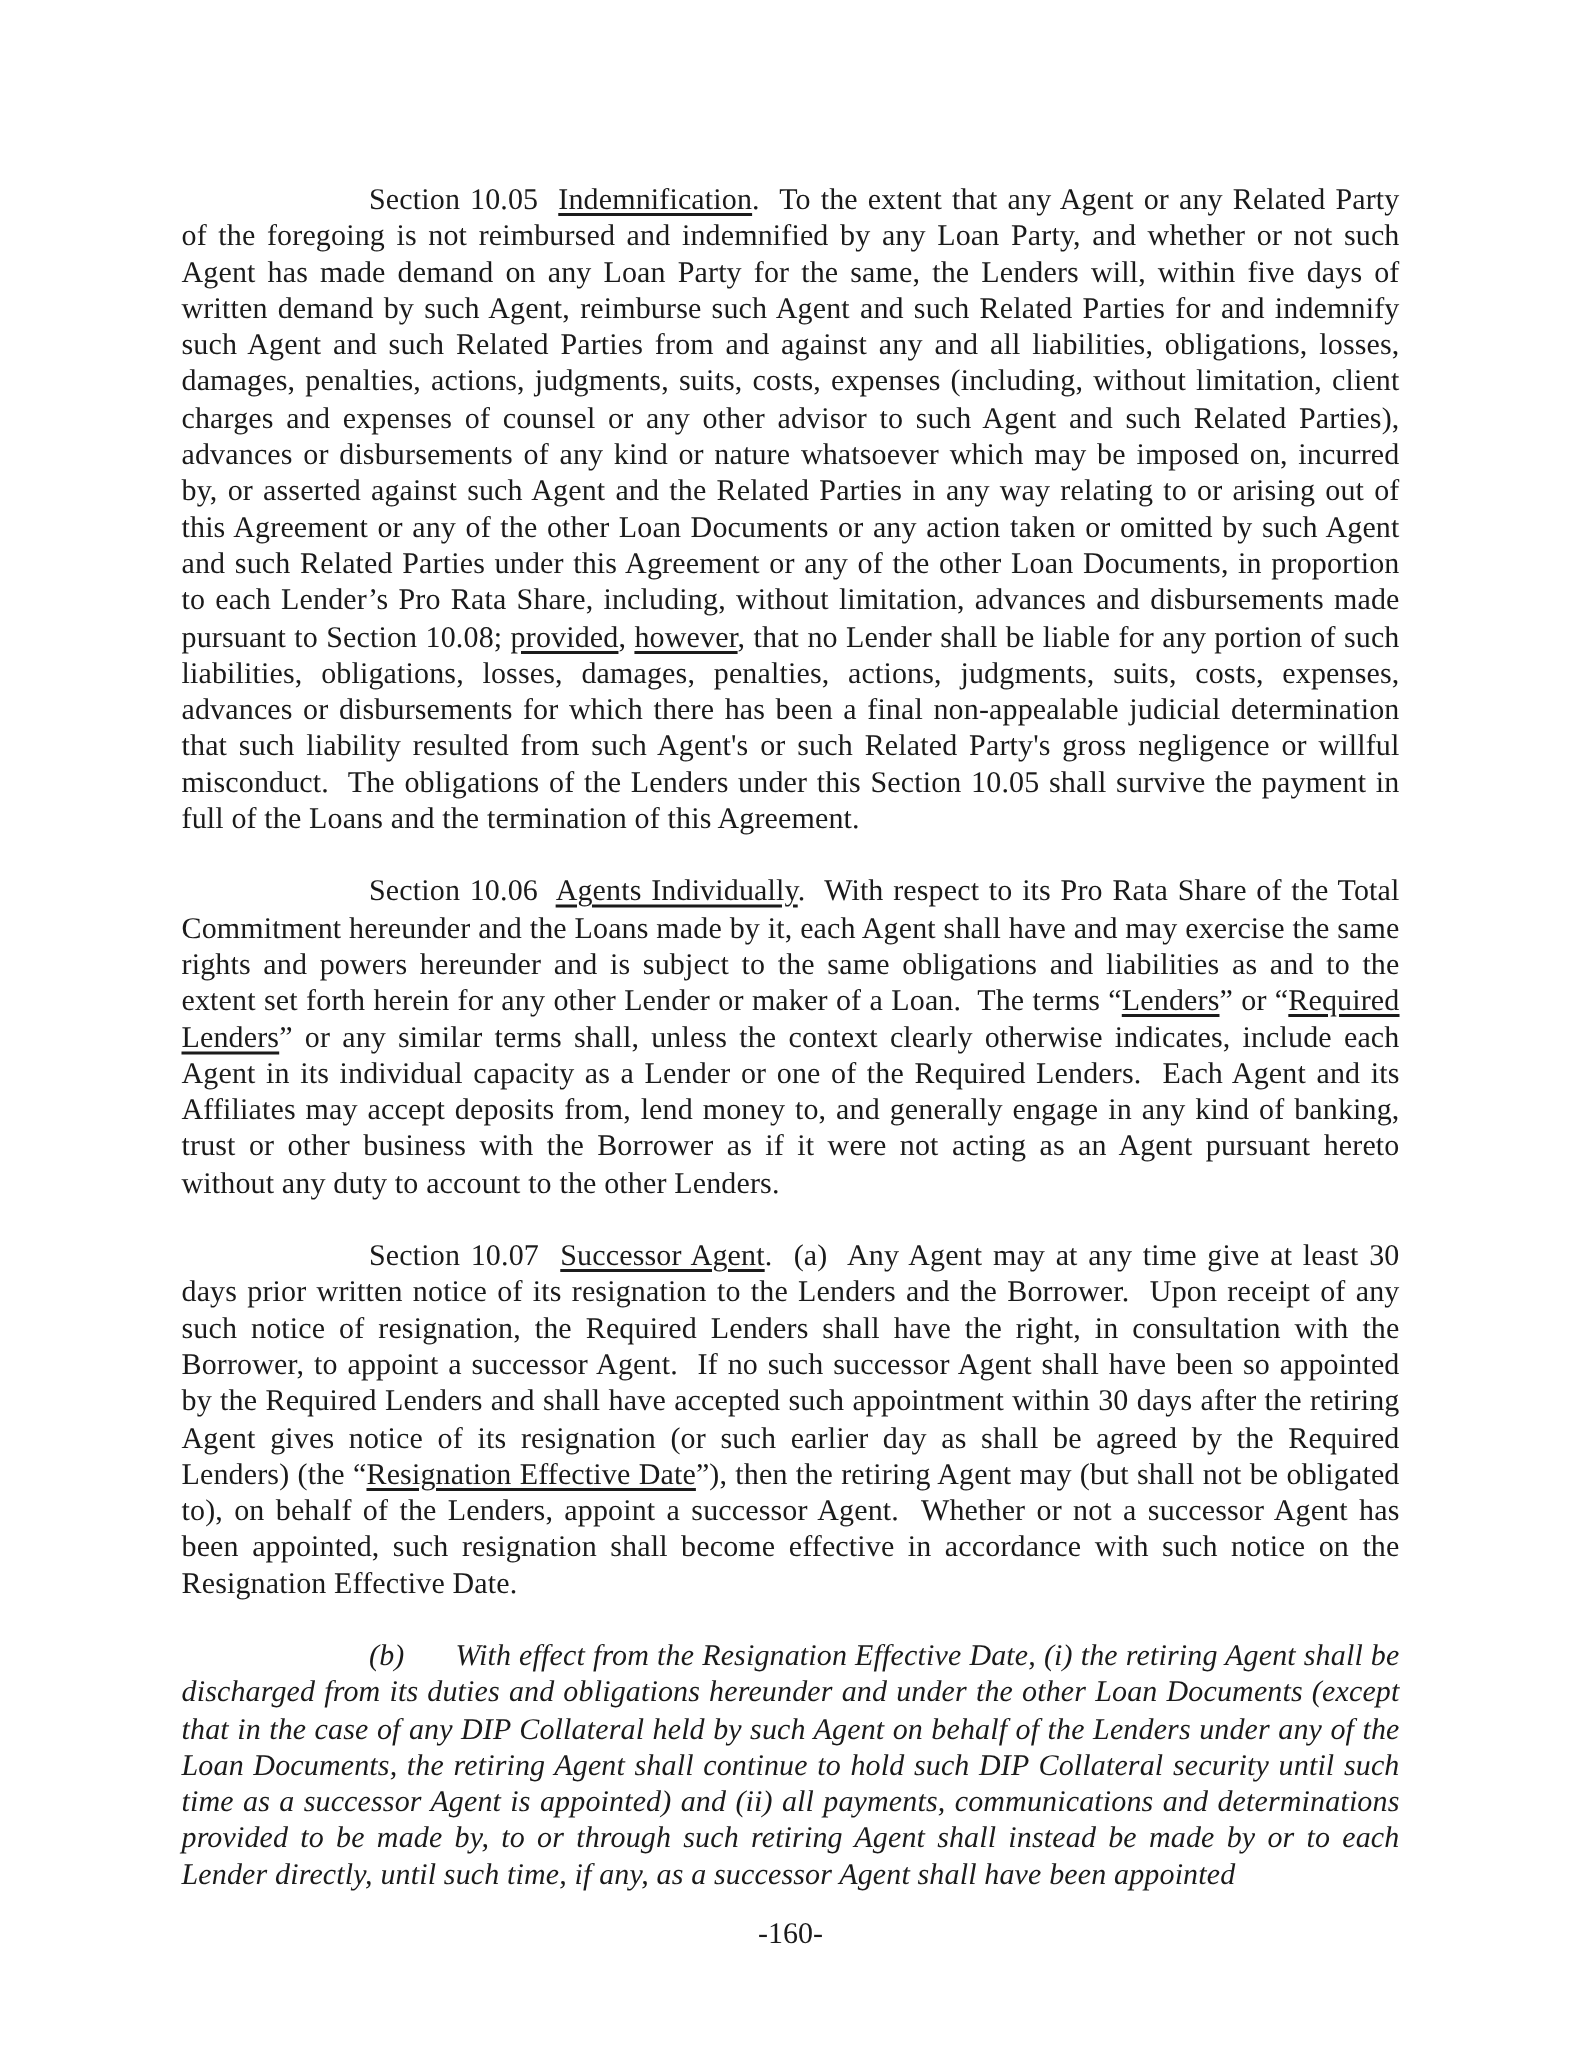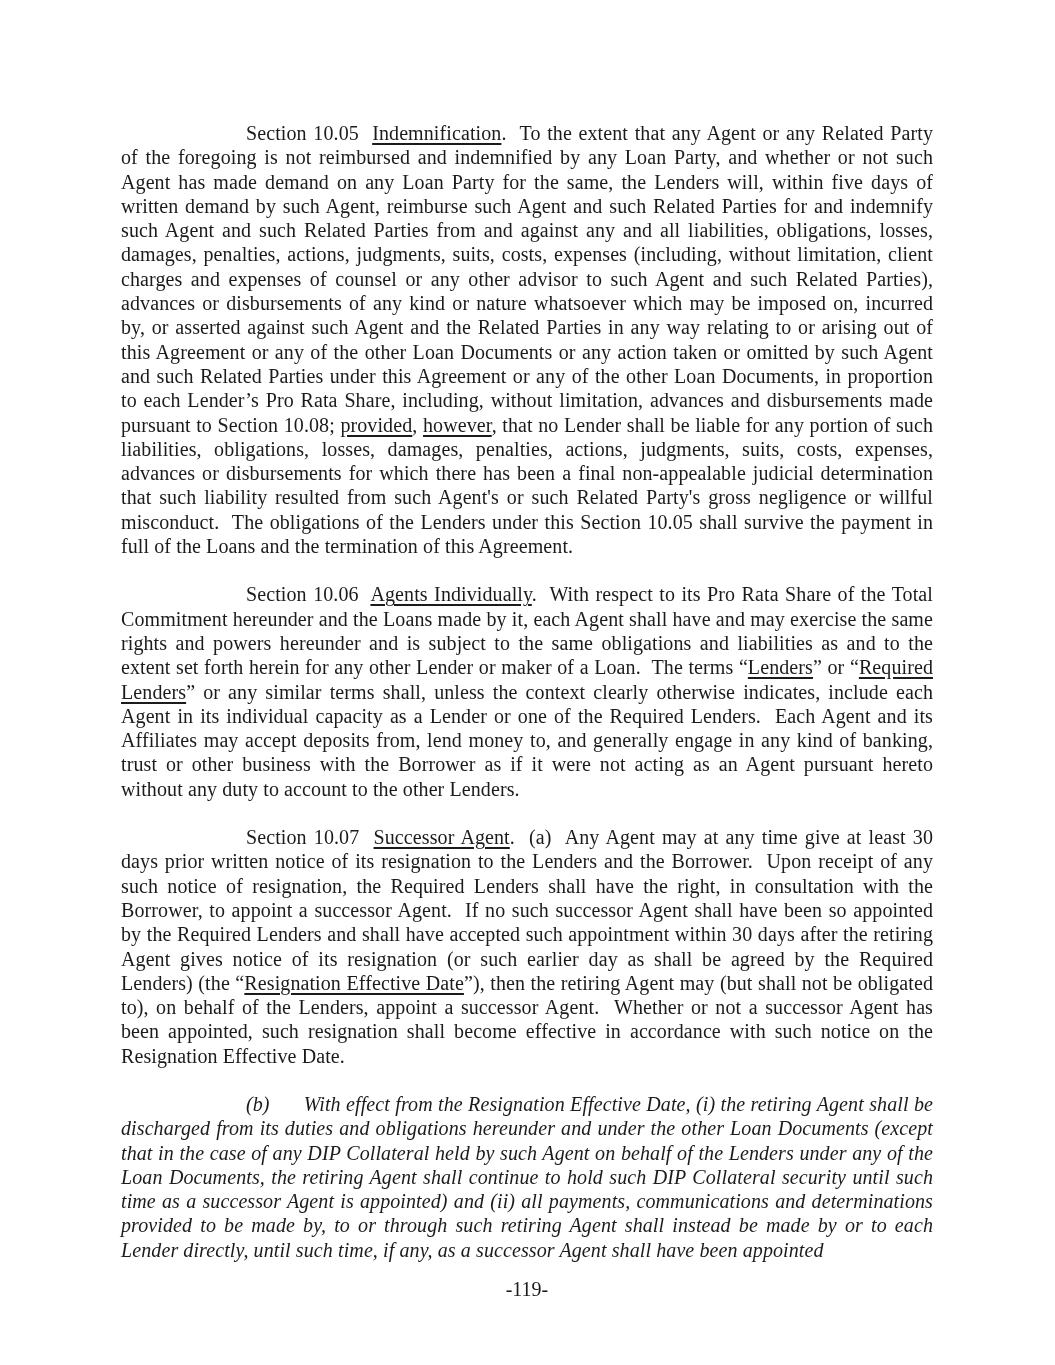--- a/index.html
+++ b/index.html
@@ -55,14 +55,14 @@
 </head>
 <body>
 
 <div class="page">
   <div class="body-text">
     <p class="para"><span>Section 10.05&nbsp; </span><span class="u">Indemnification</span><span>.&nbsp; To the extent that any Agent or any Related Party of the foregoing is not reimbursed and indemnified by any Loan Party, and whether or not such Agent has made demand on any Loan Party for the same, the Lenders will, within five days of written demand by such Agent, reimburse such Agent and such Related Parties for and indemnify such Agent and such Related Parties from and against any and all liabilities, obligations, losses, damages, penalties, actions, judgments, suits, costs, expenses (including, without limitation, client charges and expenses of counsel or any other advisor to such Agent and such Related Parties), advances or disbursements of any kind or nature whatsoever which may be imposed on, incurred by, or asserted against such Agent and the Related Parties in any way relating to or arising out of this Agreement or any of the other Loan Documents or any action taken or omitted by such Agent and such Related Parties under this Agreement or any of the other Loan Documents, in proportion to each Lender’s Pro Rata Share, including, without limitation, advances and disbursements made pursuant to Section 10.08; </span><span class="u">provided</span><span>, </span><span class="u">however</span><span>, that no Lender shall be liable for any portion of such liabilities, obligations, losses, damages, penalties, actions, judgments, suits, costs, expenses, advances or disbursements for which there has been a final non-appealable judicial determination that such liability resulted from such Agent's or such Related Party's gross negligence or willful misconduct.&nbsp; The obligations of the Lenders under this Section 10.05 shall survive the payment in full of the Loans and the termination of this Agreement.</span></p>
     <p class="para"><span>Section 10.06&nbsp; </span><span class="u">Agents Individually</span><span>.&nbsp; With respect to its Pro Rata Share of the Total Commitment hereunder and the Loans made by it, each Agent shall have and may exercise the same rights and powers hereunder and is subject to the same obligations and liabilities as and to the extent set forth herein for any other Lender or maker of a Loan.&nbsp; The terms “</span><span class="u">Lenders</span><span>” or “</span><span class="u">Required Lenders</span><span>” or any similar terms shall, unless the context clearly otherwise indicates, include each Agent in its individual capacity as a Lender or one of the Required Lenders.&nbsp; Each Agent and its Affiliates may accept deposits from, lend money to, and generally engage in any kind of banking, trust or other business with the Borrower as if it were not acting as an Agent pursuant hereto without any duty to account to the other Lenders.</span></p>
     <p class="para"><span>Section 10.07&nbsp; </span><span class="u">Successor Agent</span><span>.&nbsp; (a)&nbsp; Any Agent may at any time give at least 30 days prior written notice of its resignation to the Lenders and the Borrower.&nbsp; Upon receipt of any such notice of resignation, the Required Lenders shall have the right, in consultation with the Borrower, to appoint a successor Agent.&nbsp; If no such successor Agent shall have been so appointed by the Required Lenders and shall have accepted such appointment within 30 days after the retiring Agent gives notice of its resignation (or such earlier day as shall be agreed by the Required Lenders) (the “</span><span class="u">Resignation Effective Date</span><span>”), then the retiring Agent may (but shall not be obligated to), on behalf of the Lenders, appoint a successor Agent.&nbsp; Whether or not a successor Agent has been appointed, such resignation shall become effective in accordance with such notice on the Resignation Effective Date.</span></p>
     <p class="para"><span>(b)</span><span class="tab"></span><span>With effect from the Resignation Effective Date, (i) the retiring Agent shall be discharged from its duties and obligations hereunder and under the other Loan Documents (except that in the case of any DIP Collateral held by such Agent on behalf of the Lenders under any of the Loan Documents, the retiring Agent shall continue to hold such DIP Collateral security until such time as a successor Agent is appointed) and (ii) all payments, communications and determinations provided to be made by, to or through such retiring Agent shall instead be made by or to each Lender directly, until such time, if any, as a successor Agent shall have been appointed</span></p>
   </div>
-  <div class="page-number">-119-</div>
+  <div class="page-number">-160-</div>
 </div>
 
 </body></html>

